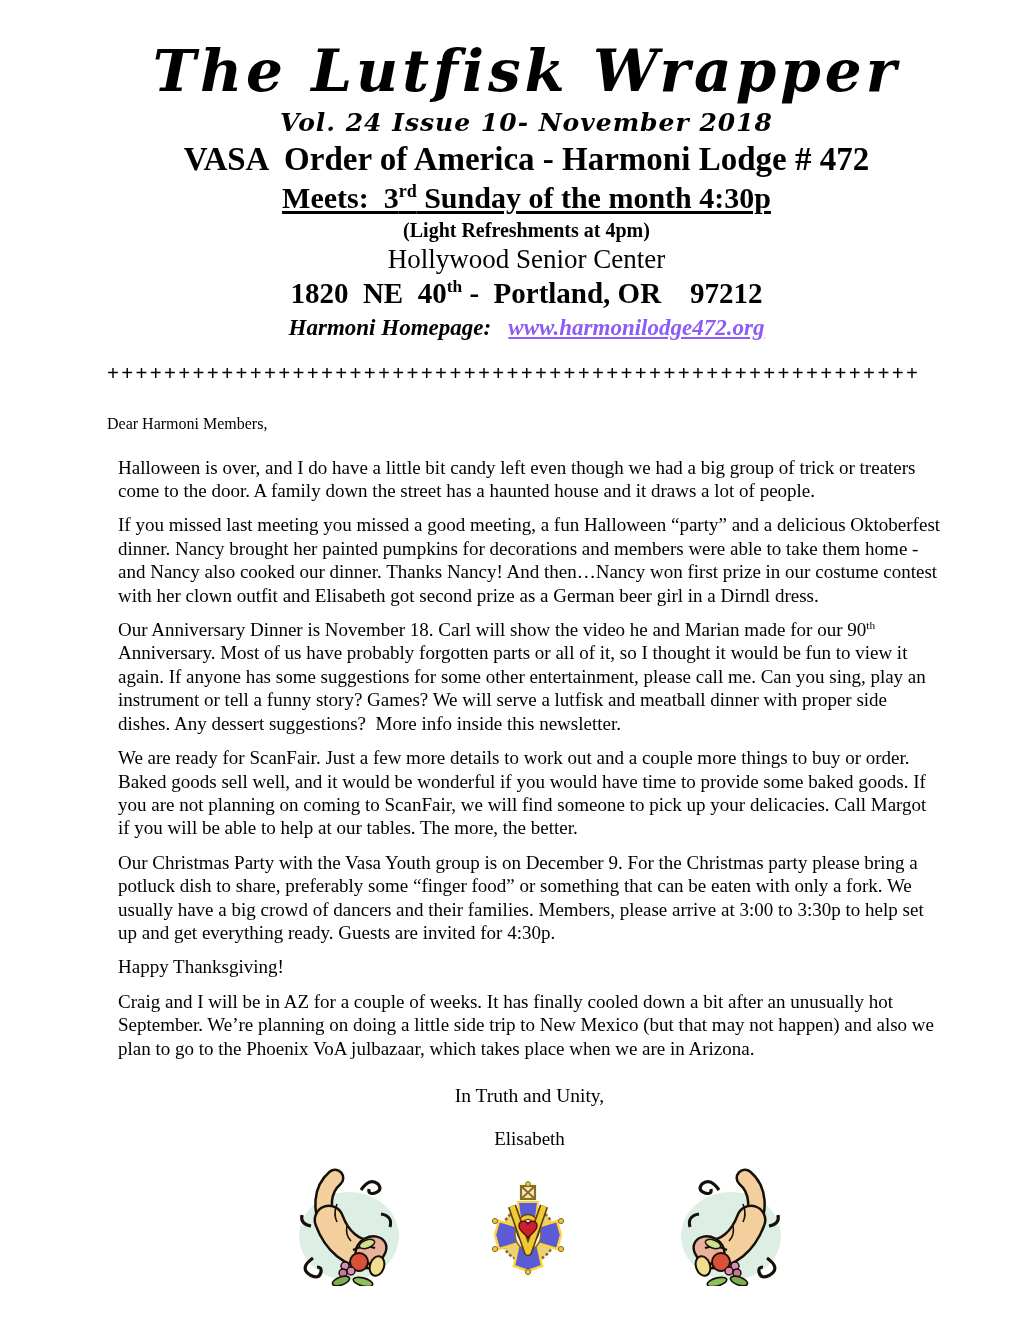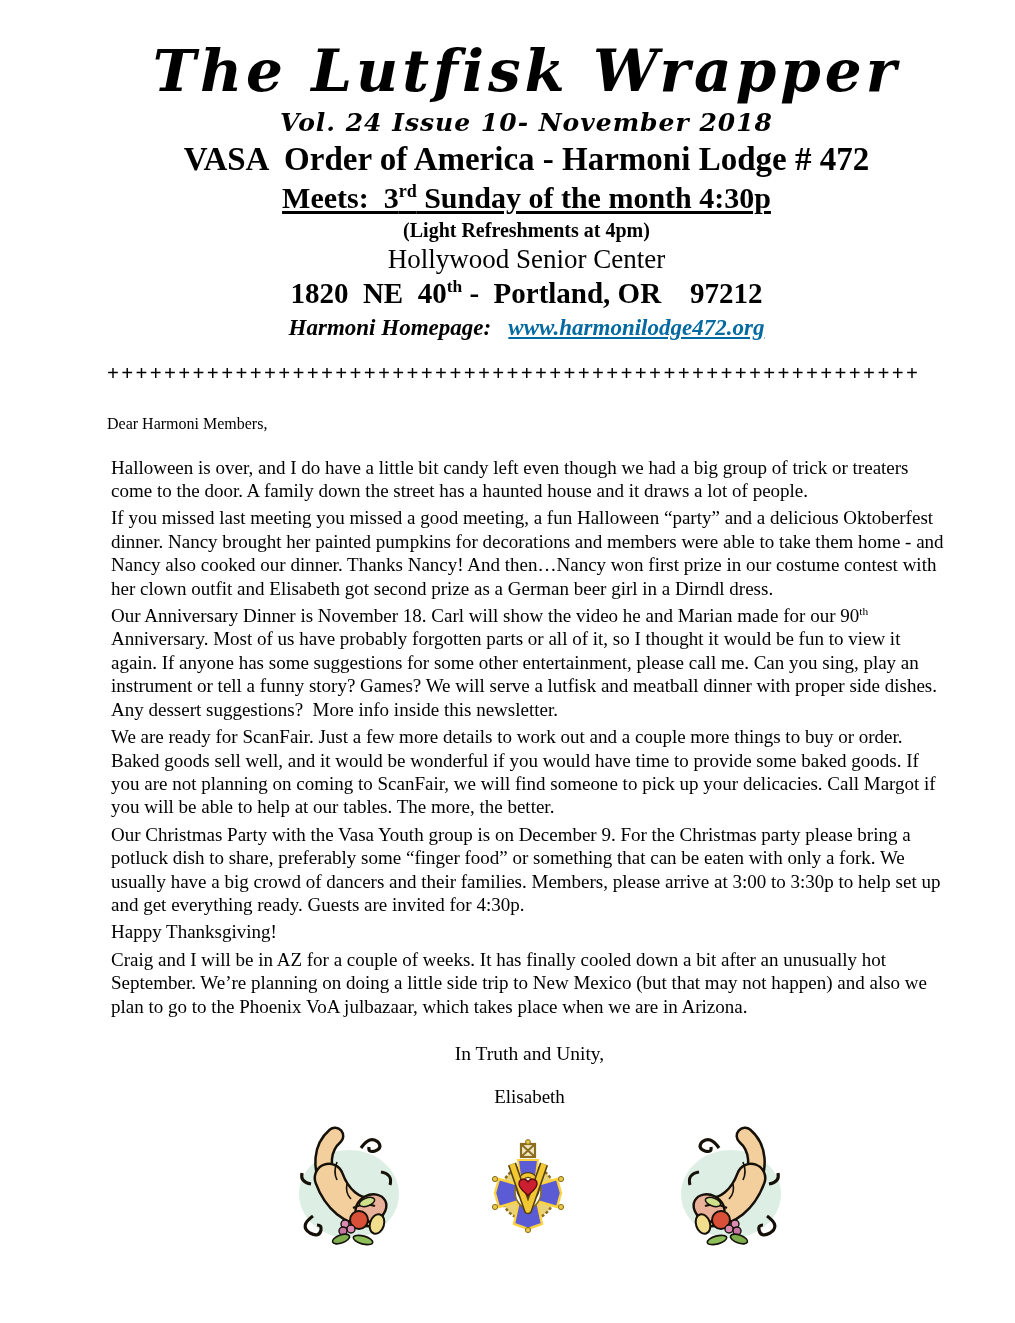--- a/index.html
+++ b/index.html
@@ -32,21 +32,21 @@
   .divider{
     font-size:21px;font-weight:700;letter-spacing:2.3px;line-height:1;
     margin-top:22px;white-space:nowrap;overflow:hidden;
   }
   .pm-heading{
     margin-top:9px;font-size:27px;letter-spacing:0.5px;
     color:#e9e9e9;-webkit-text-stroke:1.1px #4a4a4a;
   }
   .salutation{margin-top:31px;font-size:16px;}
   .body-text{margin-top:23px;}
-  .body-p{margin:4px;font-size:19px;line-height:23.4px;white-space:pre-wrap;}
+  .body-p{margin:11px;font-size:19px;line-height:23.4px;white-space:pre-wrap;}
   sup{font-size:60%;line-height:0;}
   .closing{text-align:center;font-size:19.5px;margin-top:25px;}
   .signature{text-align:center;font-size:19px;margin-top:21px;}
   .footer-art{position:relative;height:180px;margin-top:12px;}
   .art{position:absolute;}
   .art-corn-left{left:276px;top:2px;}
   .art-emblem{left:470px;top:18px;}
   .art-corn-right{left:644px;top:2px;transform:scaleX(-1);}
 </style>
 </head>
@@ -58,21 +58,21 @@
     <div class="title">The Lutfisk Wrapper</div>
     <div class="issue">Vol. 24 Issue 10- November 2018</div>
     <div class="org">VASA  Order of America - Harmoni Lodge # 472</div>
     <div class="meets">Meets:  3<sup>rd</sup> Sunday of the month 4:30p</div>
     <div class="refresh">(Light Refreshments at 4pm)</div>
     <div class="venue">Hollywood Senior Center</div>
     <div class="addr">1820  NE  40<sup>th</sup> -  Portland, OR    97212</div>
     <div class="homepage">
       <span>Harmoni Homepage:</span>
       <span>&nbsp;</span>
-      <a class="hp-link" id="hp-link" style="color: #0369a1;">www.harmonilodge472.org</a>
+      <a class="hp-link" id="hp-link" style="color: #8b5cf6;">www.harmonilodge472.org</a>
     </div>
   </div>
 
   <div class="content">
     <div class="divider">+++++++++++++++++++++++++++++++++++++++++++++++++++++++++</div>
     <div class="salutation">Dear Harmoni Members,</div>
     <div class="body-text" id="paragraphs">
         <p class="body-p">Halloween is over, and I do have a little bit candy left even though we had a big group of trick or treaters come to the door. A family down the street has a haunted house and it draws a lot of people.</p>
         <p class="body-p">If you missed last meeting you missed a good meeting, a fun Halloween “party” and a delicious Oktoberfest dinner. Nancy brought her painted pumpkins for decorations and members were able to take them home - and Nancy also cooked our dinner. Thanks Nancy! And then…Nancy won first prize in our costume contest with her clown outfit and Elisabeth got second prize as a German beer girl in a Dirndl dress.</p>
         <p class="body-p">Our Anniversary Dinner is November 18. Carl will show the video he and Marian made for our 90<sup>th</sup> Anniversary. Most of us have probably forgotten parts or all of it, so I thought it would be fun to view it again. If anyone has some suggestions for some other entertainment, please call me. Can you sing, play an instrument or tell a funny story? Games? We will serve a lutfisk and meatball dinner with proper side dishes. Any dessert suggestions?  More info inside this newsletter.</p>

